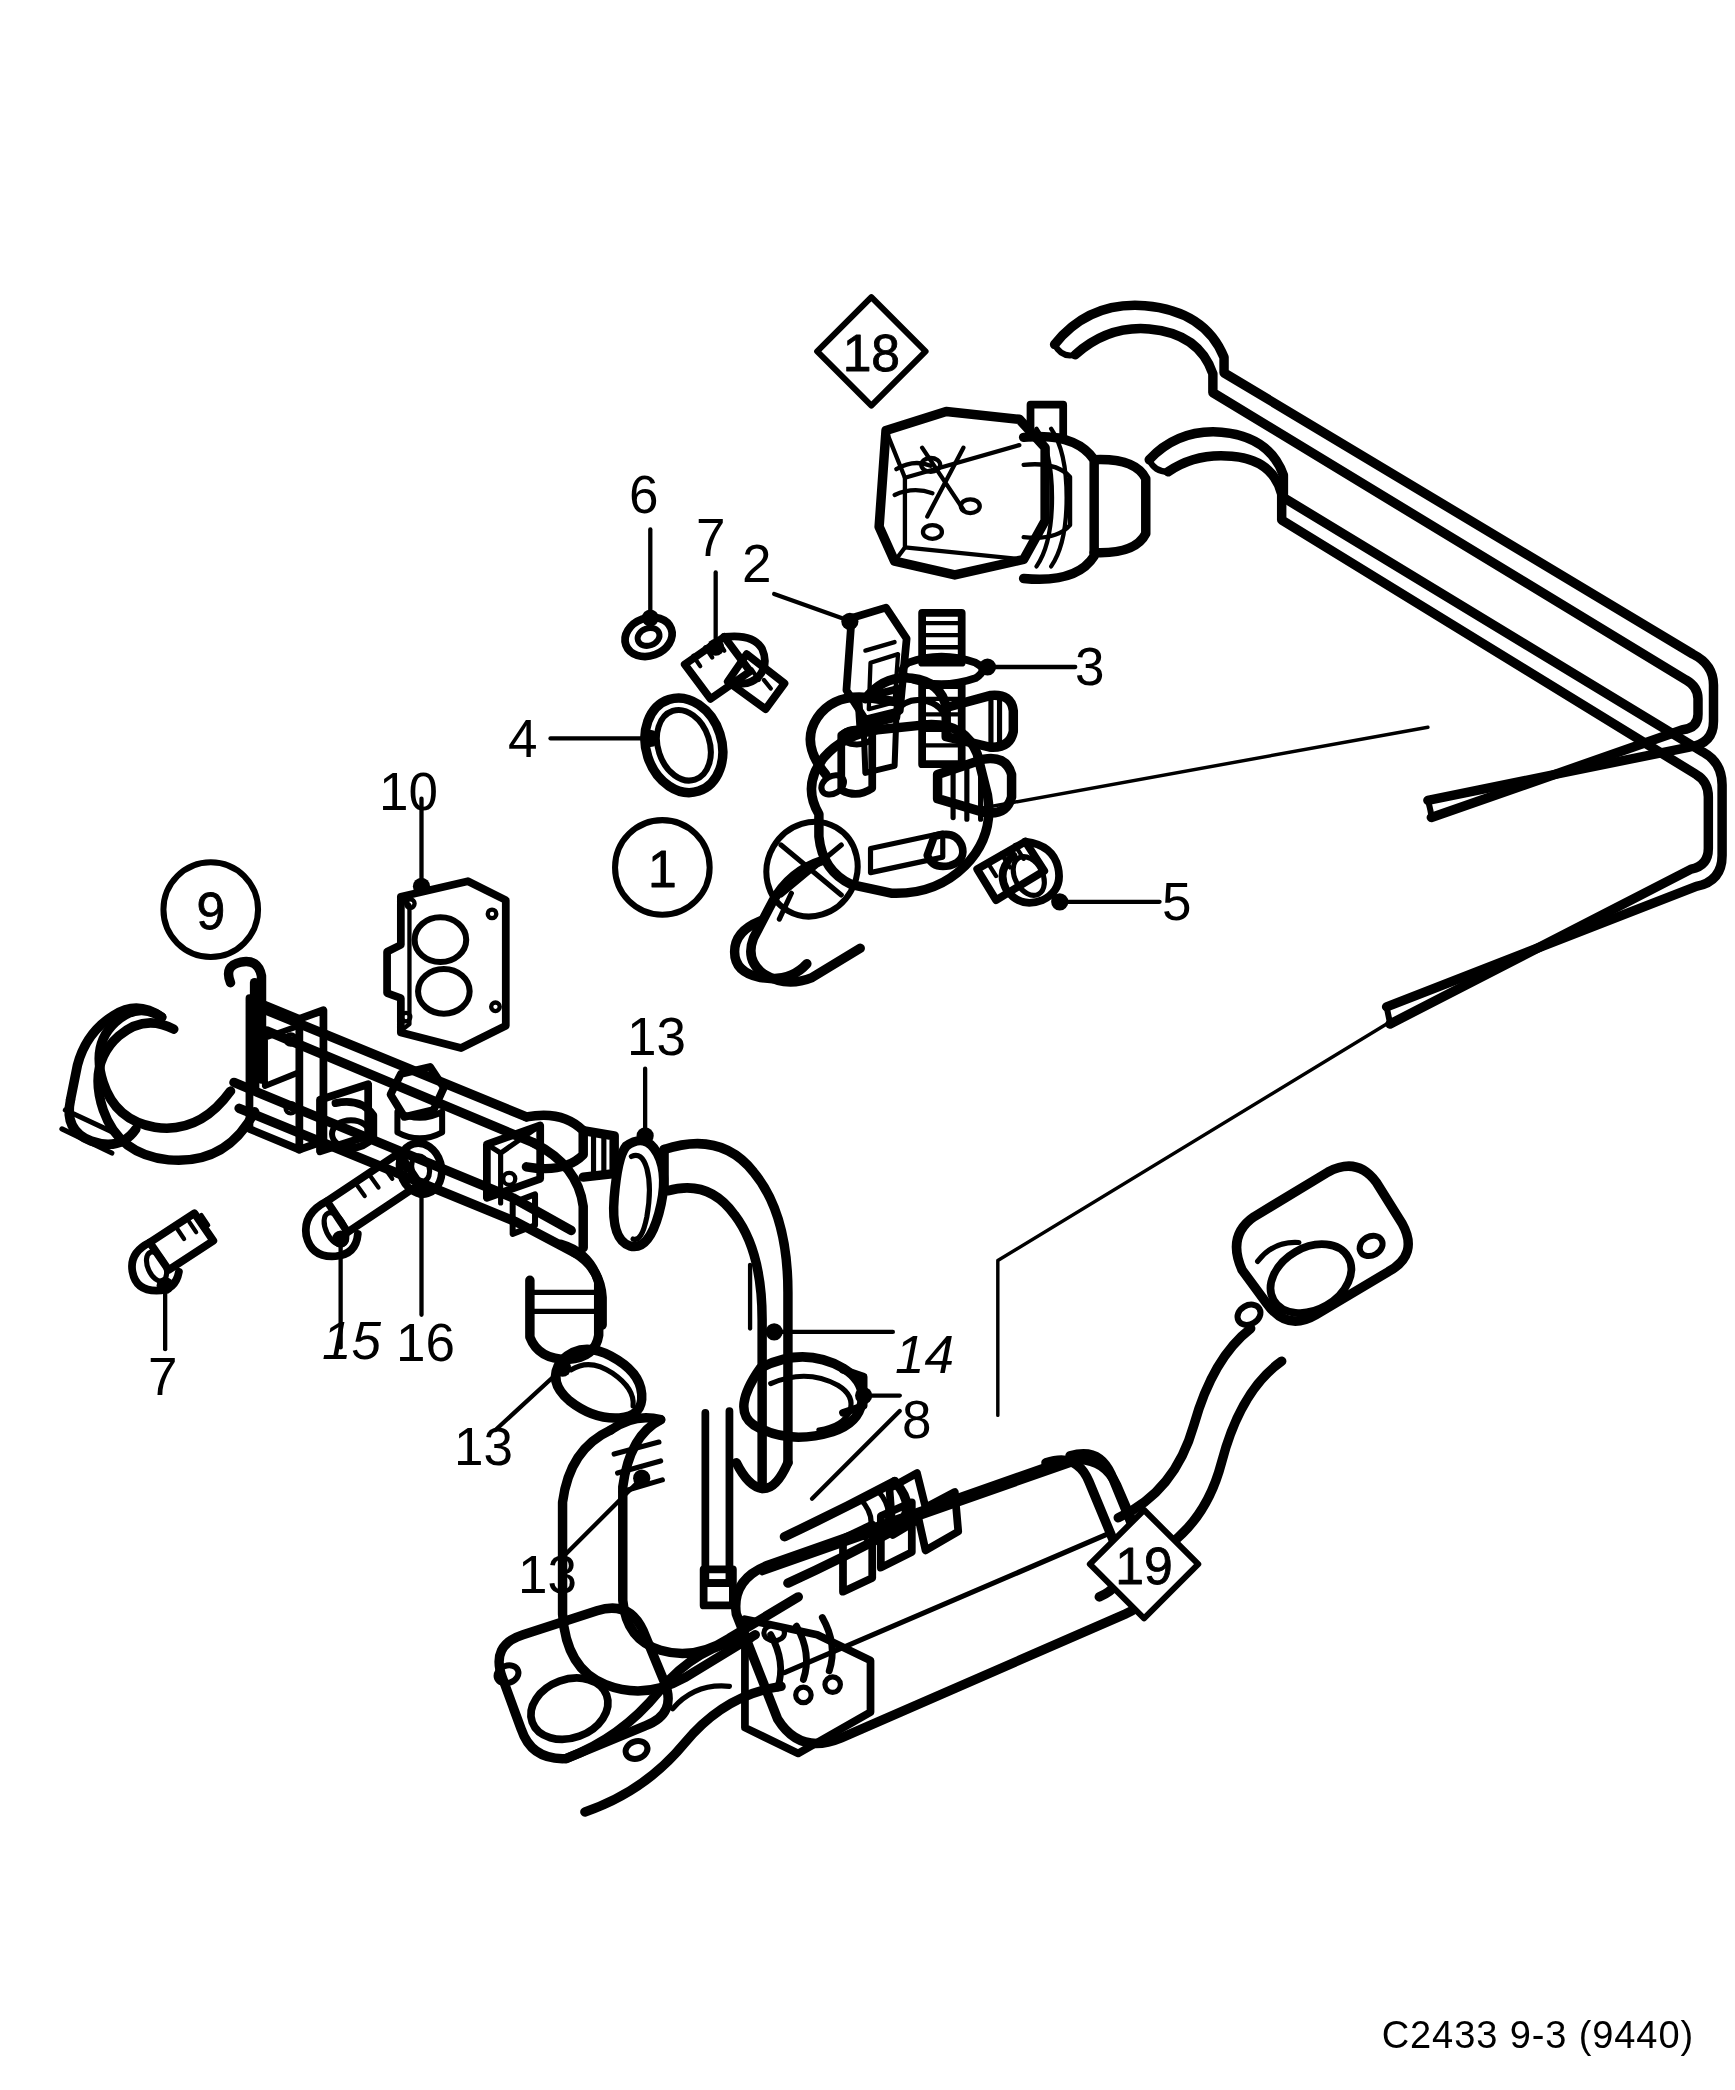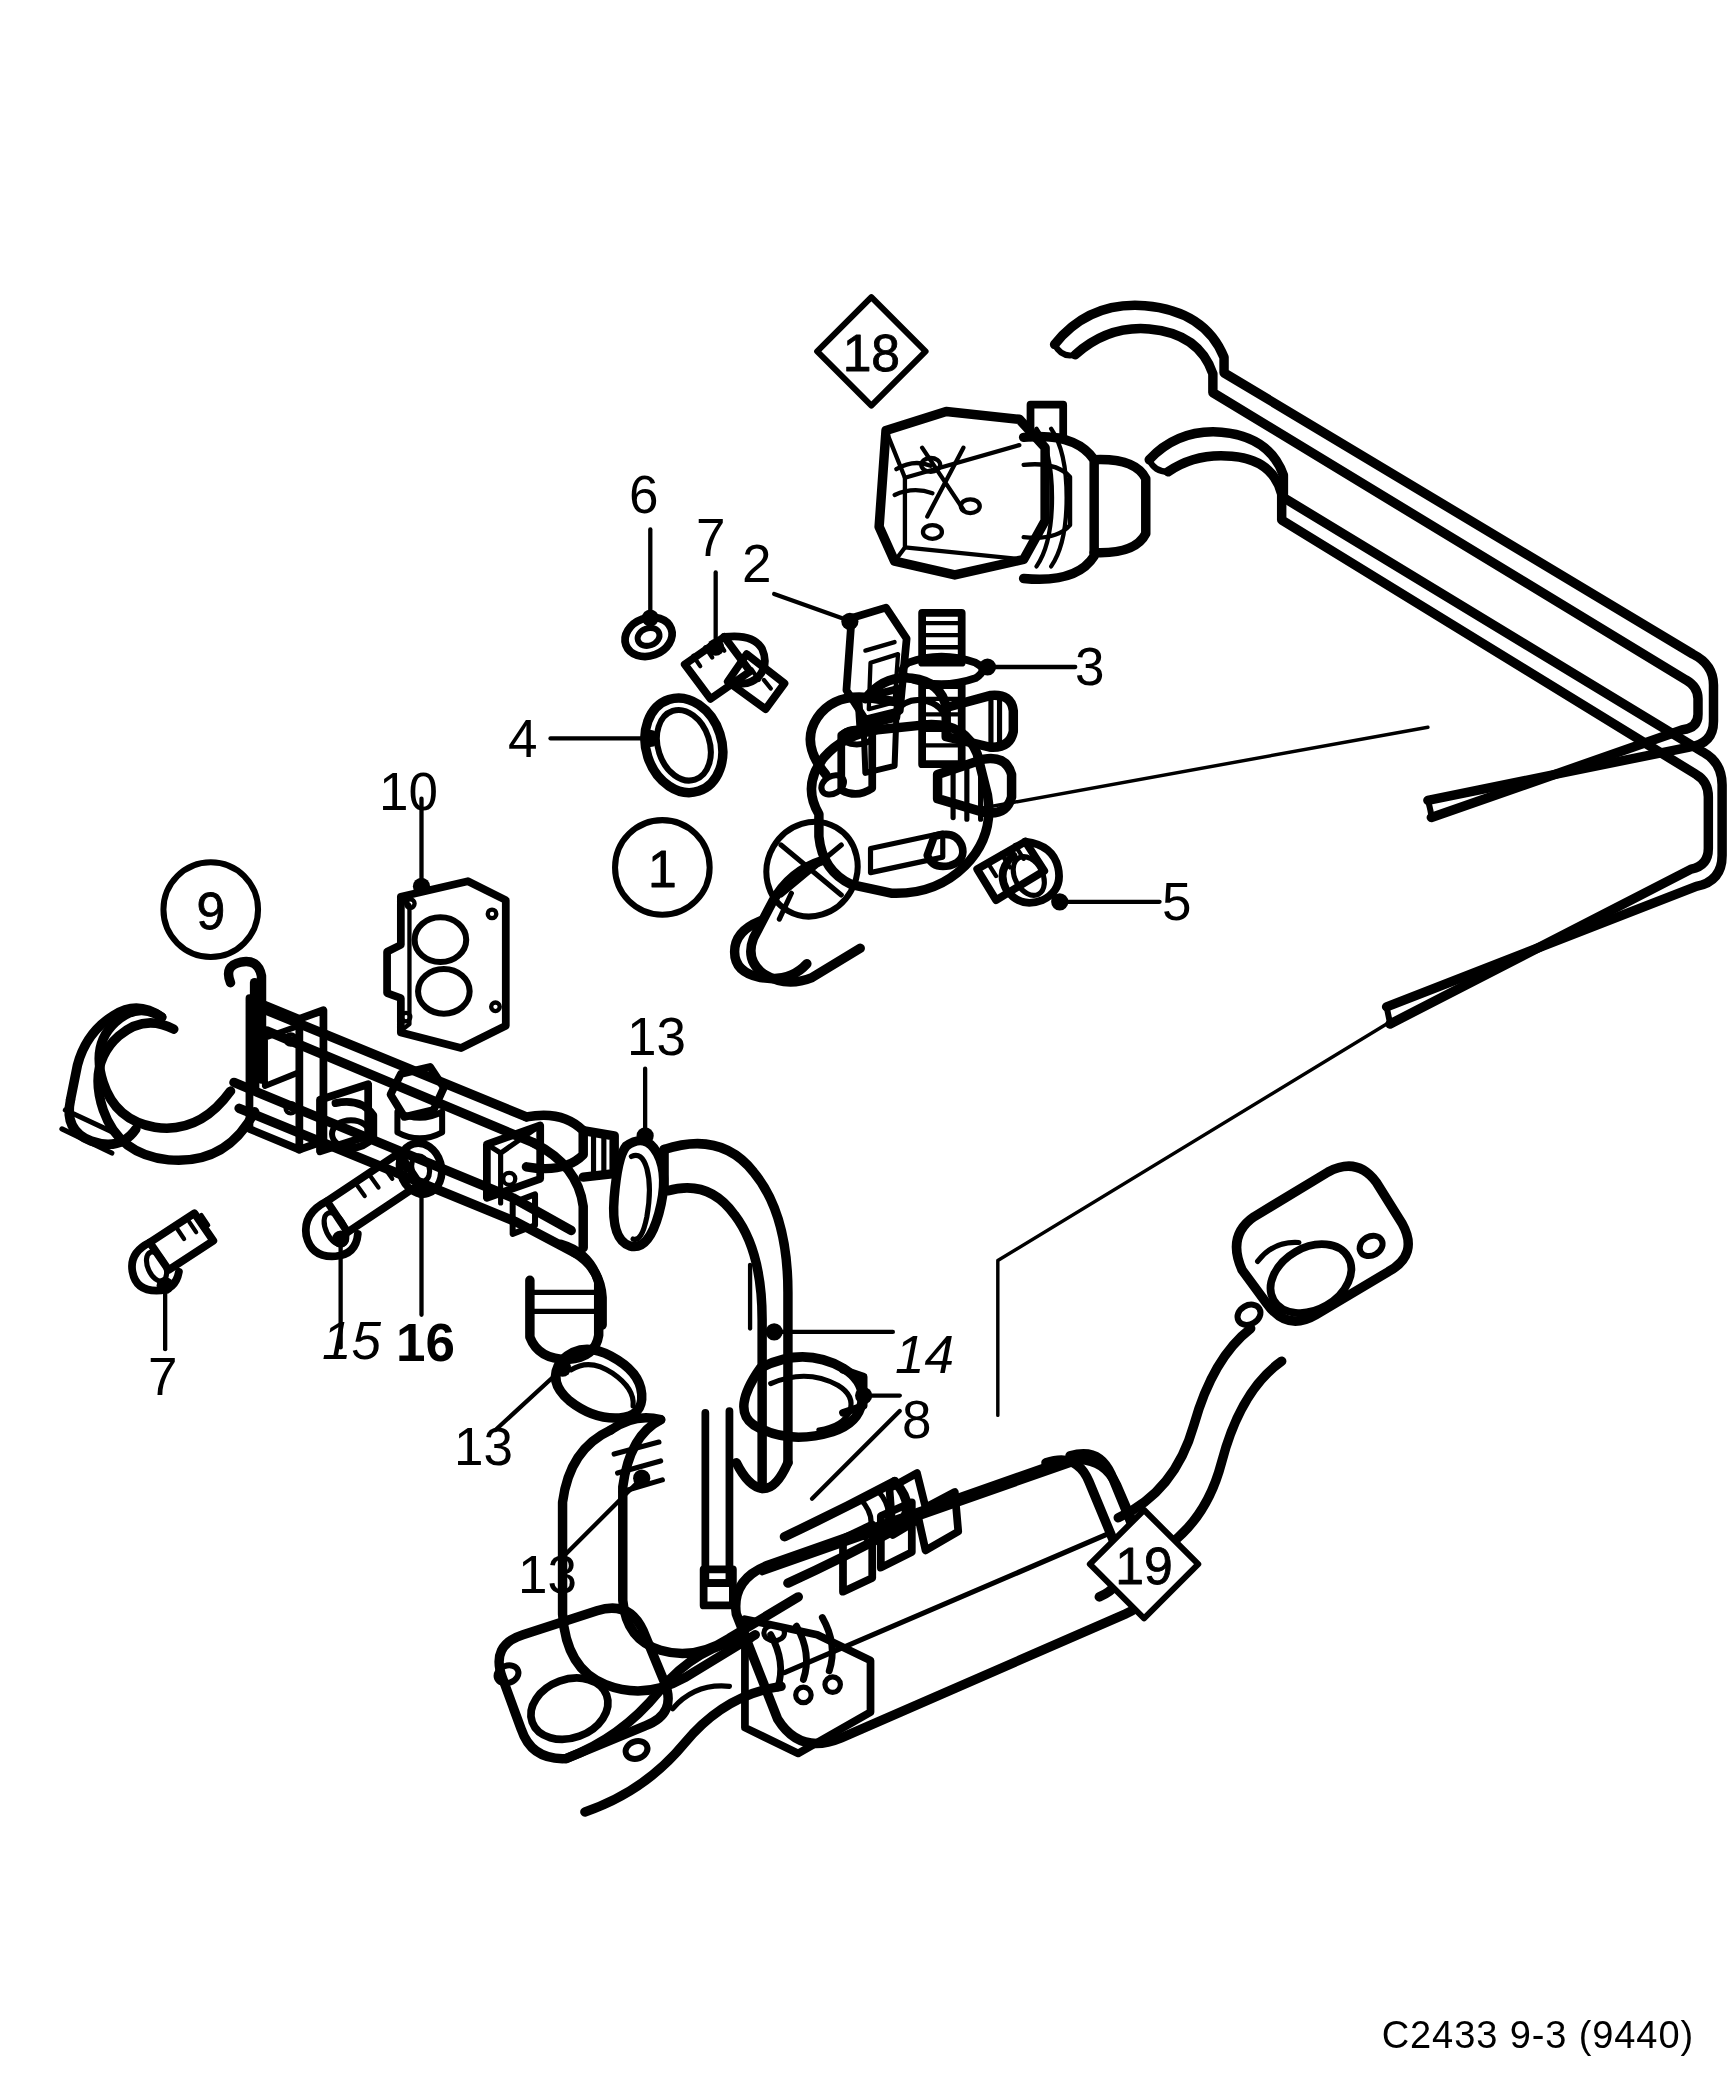--- a/index.html
+++ b/index.html
@@ -380,21 +380,21 @@
 <div class="lbl" style="left:629px;  top:468px;">6</div>
 <div class="lbl" style="left:696px;  top:511px;">7</div>
 <div class="lbl" style="left:742px;  top:537px;">2</div>
 <div class="lbl" style="left:1075px; top:640px;">3</div>
 <div class="lbl" style="left:508px;  top:712px;">4</div>
 <div class="lbl" style="left:379px;  top:741px;margin-top:24px;">10</div>
 <div class="lbl" style="left:1162px; top:875px;">5</div>
 <div class="lbl" style="left:627px;  top:1010px;">13</div>
 <div class="lbl" style="left:148px;  top:1350px;">7</div>
 <div class="lbl" style="left:322px;  top:1314px;font-style:italic;">15</div>
-<div class="lbl" style="left:396px;  top:1316px;font-weight:bold;">16</div>
+<div class="lbl" style="left:396px;  top:1316px;">16</div>
 <div class="lbl" style="left:895px; top:1328px;font-style:italic;">14</div>
 <div class="lbl" style="left:454px;  top:1420px;">13</div>
 <div class="lbl" style="left:902px; top:1393px;">8</div>
 <div class="lbl" style="left:518px;  top:1548px;">13</div>
 
 <div class="footer">C2433 9-3 (9440)</div>
 
 </div>
 
 

